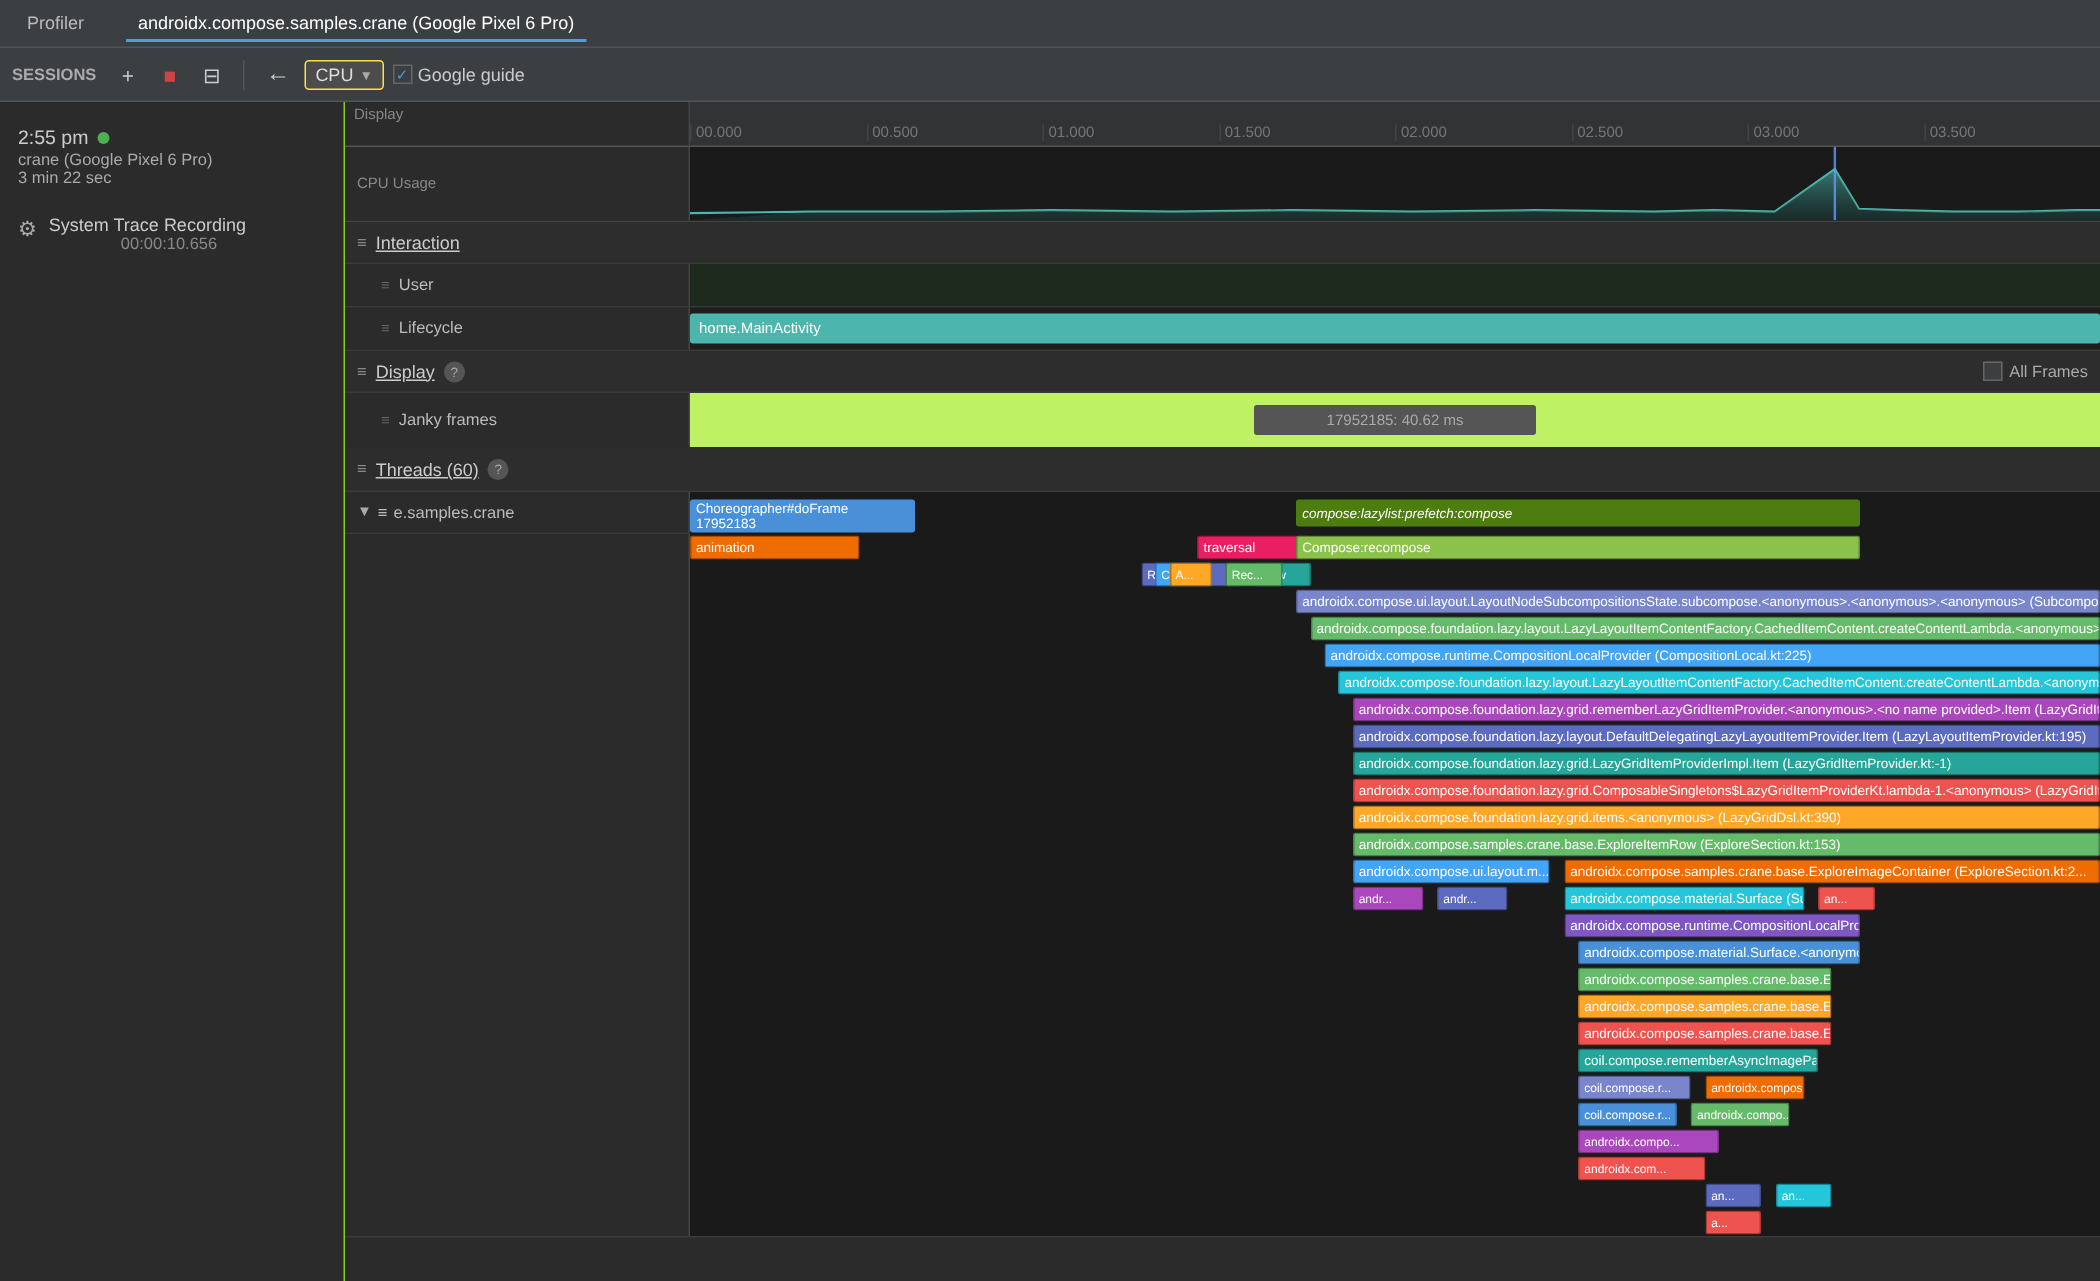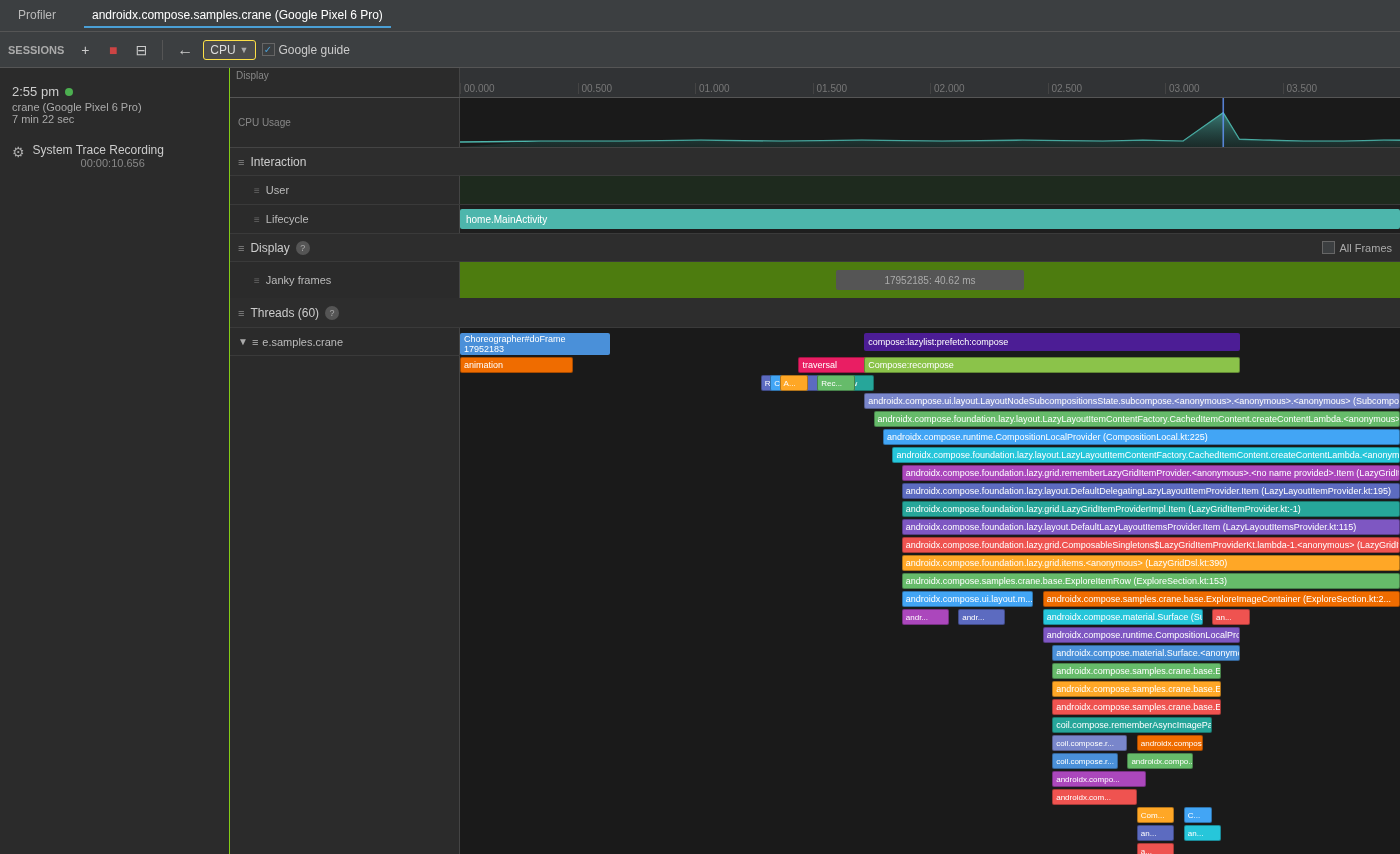--- a/index.html
+++ b/index.html
@@ -63,21 +63,21 @@
 
     
     .sections { flex: 1; overflow-y: auto; overflow-x: hidden; }
 
     
     .section-header {
       display: flex; align-items: center; height: 28px;
       background: #2d2d2d; border-bottom: 1px solid #3a3a3a;
       padding: 0 8px; gap: 6px; cursor: pointer;
     }
-    .section-title { color: #ccc; font-size: 12px; font-weight: 500; }
+    .section-title { color: #ccc; font-size: 12px; font-weight: 500; text-decoration: underline; }
     .section-icon { color: #888; font-size: 11px; }
     .help-icon {
       width: 14px; height: 14px; background: #555; border-radius: 50%;
       display: flex; align-items: center; justify-content: center;
       font-size: 9px; color: #aaa; cursor: pointer;
     }
 
     
     .track-row {
       display: flex; align-items: stretch; border-bottom: 1px solid #3a3a3a;
@@ -105,21 +105,21 @@
 
     
     .display-header {
       display: flex; align-items: center; height: 28px;
       background: #2d2d2d; border-bottom: 1px solid #3a3a3a;
       padding: 0 8px; gap: 6px;
     }
     .all-frames-check { margin-left: auto; display: flex; align-items: center; gap: 4px; font-size: 11px; color: #aaa; }
 
     
-    .janky-track { height: 36px; background: #4d7c0f; position: relative; }
+    .janky-track { height: 36px; background: #bef264; position: relative; }
     .janky-bar {
       position: absolute; top: 8px; height: 20px;
       background: #333; border-radius: 2px;
       display: flex; align-items: center; justify-content: center;
       font-size: 10px; color: #aaa;
     }
 
     
     .threads-header {
       display: flex; align-items: center; height: 30px;
@@ -215,21 +215,21 @@
 
 <div class="main-layout">
 
   <div class="sidebar">
     <div class="session-info">
       <div class="session-time">
         <span class="time">2:55 pm</span>
         <span class="green-dot"></span>
       </div>
       <div class="session-device">crane (Google Pixel 6 Pro)</div>
-      <div class="session-duration">7 min 22 sec</div>
+      <div class="session-duration">3 min 22 sec</div>
     </div>
     <div class="recording-item">
       <span class="gear-icon">⚙</span>
       <div>
         <div class="recording-name">System Trace Recording</div>
         <div class="recording-dur">00:00:10.656</div>
       </div>
     </div>
   </div>
 
@@ -335,21 +335,21 @@
             <span class="menu-icon">≡</span>
             <span>e.samples.crane</span>
           </div>
 
           <div class="thread-flame-area" style="position:relative;height:28px;">
 
             <div style="position:absolute;left:0%;width:16%;height:22px;top:5px;background:#4a90d9;border-radius:2px;display:flex;align-items:center;padding:0 4px;font-size:9px;color:#fff;overflow:hidden;">
               Choreographer#doFrame 17952183
             </div>
 
-            <div style="position:absolute;left:43%;width:40%;height:18px;top:5px;background:#4c1d95;border-radius:2px;display:flex;align-items:center;padding:0 4px;font-size:9px;color:#fff;overflow:hidden;">
+            <div style="position:absolute;left:43%;width:40%;height:18px;top:5px;background:#4d7c0f;border-radius:2px;display:flex;align-items:center;padding:0 4px;font-size:9px;color:#fff;overflow:hidden;font-style:italic;">
               compose:lazylist:prefetch:compose
             </div>
           </div>
         </div>
 
         <div style="display:flex;min-height:460px;">
           <div style="width:230px;min-width:230px;background:#2b2b2b;border-right:1px solid #444;"></div>
           <div style="flex:1;position:relative;background:#1a1a1a;overflow:hidden;">
 
             <div class="flame-row" style="position:relative;height:18px;top:0px;">
@@ -387,23 +387,20 @@
             </div>
 
             <div class="flame-row" style="position:relative;height:18px;">
               <div class="flame-block" style="left:47%;width:53%;background:#5c6bc0;font-size:9px;">androidx.compose.foundation.lazy.layout.DefaultDelegatingLazyLayoutItemProvider.Item (LazyLayoutItemProvider.kt:195)</div>
             </div>
 
             <div class="flame-row" style="position:relative;height:18px;">
               <div class="flame-block" style="left:47%;width:53%;background:#26a69a;font-size:9px;">androidx.compose.foundation.lazy.grid.LazyGridItemProviderImpl.Item (LazyGridItemProvider.kt:-1)</div>
             </div>
 
-            <div class="flame-row" style="position:relative;height:18px;">
-              <div class="flame-block" style="left:47%;width:53%;background:#7e57c2;font-size:9px;">androidx.compose.foundation.lazy.layout.DefaultLazyLayoutItemsProvider.Item (LazyLayoutItemsProvider.kt:115)</div>
-            </div>
 
             <div class="flame-row" style="position:relative;height:18px;">
               <div class="flame-block" style="left:47%;width:53%;background:#ef5350;font-size:9px;">androidx.compose.foundation.lazy.grid.ComposableSingletons$LazyGridItemProviderKt.lambda-1.&lt;anonymous&gt; (LazyGridIte...</div>
             </div>
 
             <div class="flame-row" style="position:relative;height:18px;">
               <div class="flame-block" style="left:47%;width:53%;background:#ffa726;font-size:9px;">androidx.compose.foundation.lazy.grid.items.&lt;anonymous&gt; (LazyGridDsl.kt:390)</div>
             </div>
 
             <div class="flame-row" style="position:relative;height:18px;">
@@ -455,24 +452,20 @@
             </div>
 
             <div class="flame-row" style="position:relative;height:18px;">
               <div class="flame-block" style="left:63%;width:10%;background:#ab47bc;font-size:8px;">androidx.compo...</div>
             </div>
 
             <div class="flame-row" style="position:relative;height:18px;">
               <div class="flame-block" style="left:63%;width:9%;background:#ef5350;font-size:8px;">androidx.com...</div>
             </div>
 
-            <div class="flame-row" style="position:relative;height:18px;">
-              <div class="flame-block" style="left:72%;width:4%;background:#ffa726;font-size:8px;">Com...</div>
-              <div class="flame-block" style="left:77%;width:3%;background:#42a5f5;font-size:8px;">C...</div>
-            </div>
 
             <div class="flame-row" style="position:relative;height:18px;">
               <div class="flame-block" style="left:72%;width:4%;background:#5c6bc0;font-size:8px;">an...</div>
               <div class="flame-block" style="left:77%;width:4%;background:#26c6da;font-size:8px;">an...</div>
             </div>
 
             <div class="flame-row" style="position:relative;height:18px;">
               <div class="flame-block" style="left:72%;width:4%;background:#ef5350;font-size:8px;">a...</div>
             </div>
 

